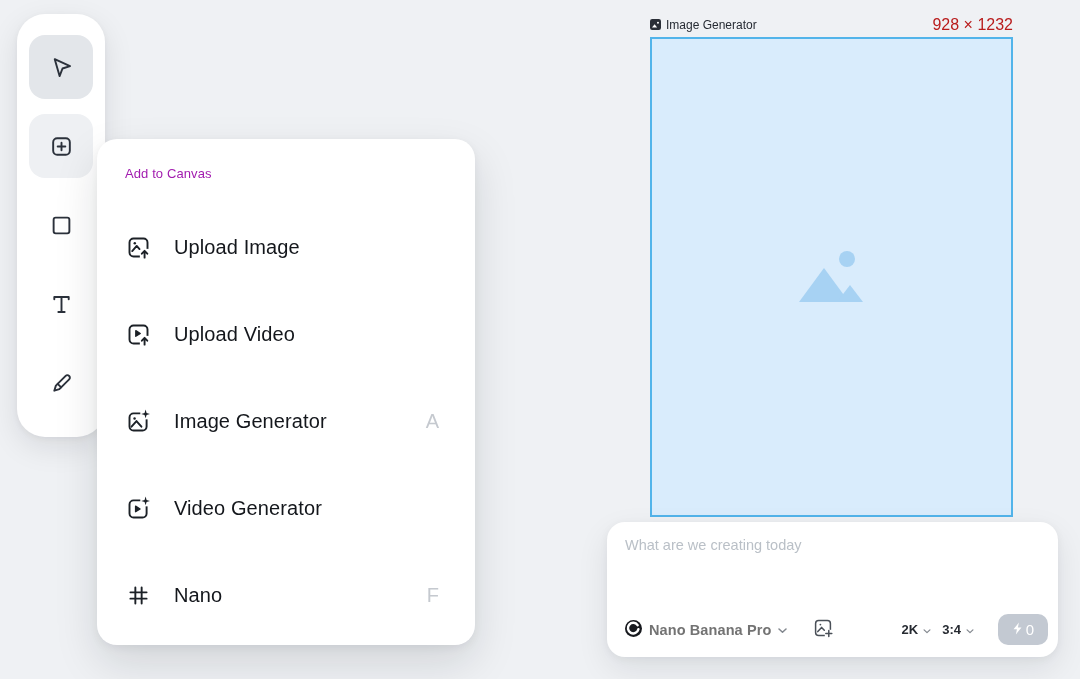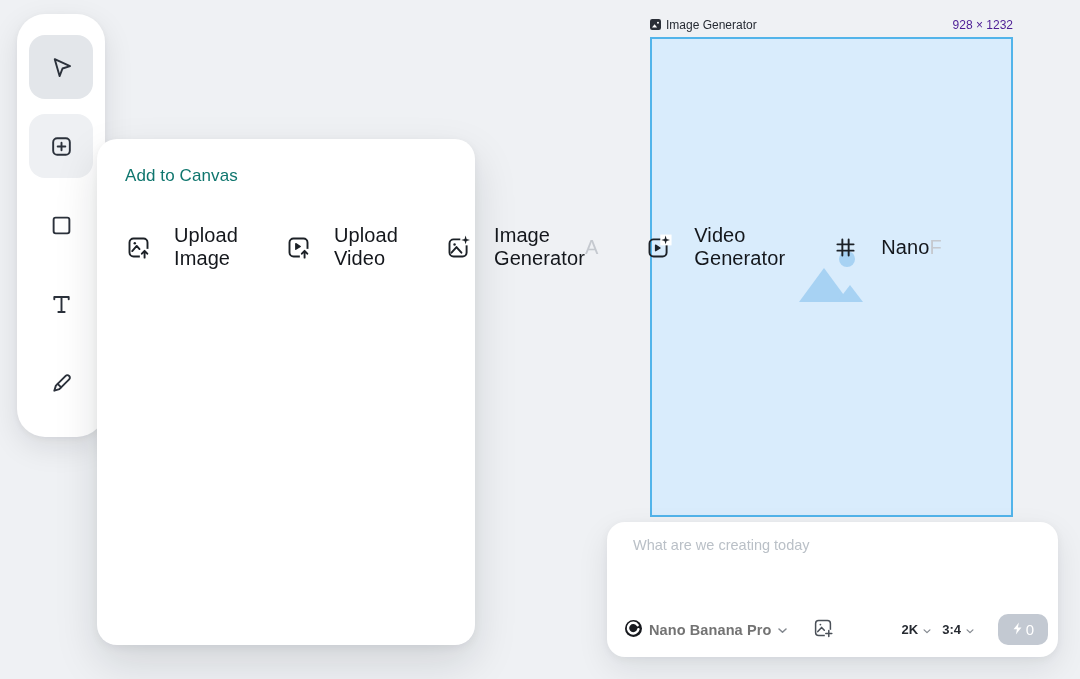--- a/index.html
+++ b/index.html
@@ -34,60 +34,60 @@
   
   .menu {
     position: absolute; left: 97px; top: 139px;
     width: 378px; height: 506px;
     background: #ffffff; border-radius: 20px;
     box-shadow: 0 18px 44px rgba(15,20,30,0.13), 0 3px 10px rgba(15,20,30,0.06);
     padding: 27px 28px;
     z-index: 2;
   }
   .menu-title {
-    font-size: 17px; color: #0f766e; letter-spacing: .1px;
+    font-size: 13px; color: #a21caf; letter-spacing: .1px;
     height: 20px; margin-bottom: 37px;
   }
-  .menu-list { display: flex; flex-direction: row; gap: 39px; }
+  .menu-list { display: flex; flex-direction: column; gap: 39px; }
   .menu-item {
     height: 48px; display: flex; align-items: center;
     cursor: pointer; border-radius: 12px;
   }
   .menu-item .mi-icon { width: 27px; height: 27px; display: grid; place-items: center; flex: 0 0 auto; }
   .menu-item .mi-label {
     margin-left: 22px; font-size: 20px; color: #14171c; letter-spacing: .1px;
   }
   .menu-item .mi-shortcut {
     margin-left: auto; padding-right: 8px;
     font-size: 20px; color: #c5c9cf;
   }
 
   
   .frame-label {
     position: absolute; left: 650px; top: 16px; width: 363px;
     display: flex; align-items: center; gap: 5px;
   }
   .frame-label .fl-title { font-size: 12px; font-weight: 500; color: #262b33; }
-  .frame-label .fl-dims { margin-left: auto; font-size: 12px; color: #4c1d95; }
+  .frame-label .fl-dims { margin-left: auto; font-size: 16px; color: #b91c1c; }
 
   .frame {
     position: absolute; left: 650px; top: 37px;
     width: 363px; height: 480px;
     background: #d9ecfc;
     border: 2px solid #52b4ea;
     display: grid; place-items: center;
   }
 
   
   .prompt-card {
     position: absolute; left: 607px; top: 522px;
     width: 451px; height: 135px;
     background: #ffffff; border-radius: 18px;
     box-shadow: 0 12px 32px rgba(15,20,30,0.09), 0 2px 8px rgba(15,20,30,0.05);
-    padding: 15px 26px;
+    padding: 15px 18px;
   }
   .prompt-input {
     width: 100%; height: 58px;
     border: none; outline: none; resize: none;
     font-family: "Liberation Sans", sans-serif;
     font-size: 14.5px; color: #22262d; background: transparent;
   }
   .prompt-input::placeholder { color: #bac0c7; }
   .prompt-row {
     position: absolute; left: 18px; right: 10px; bottom: 12px;

